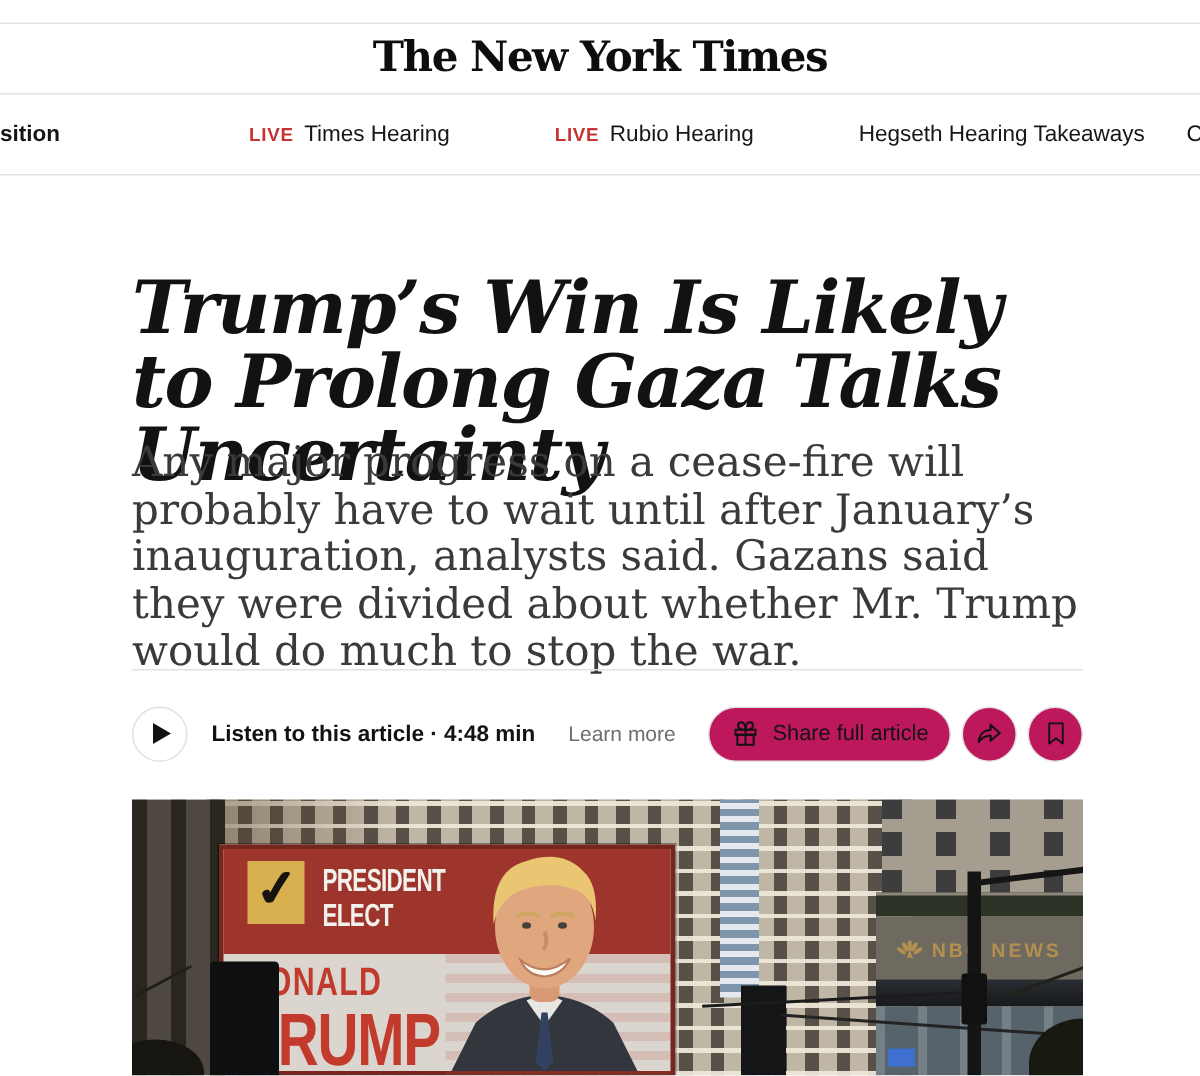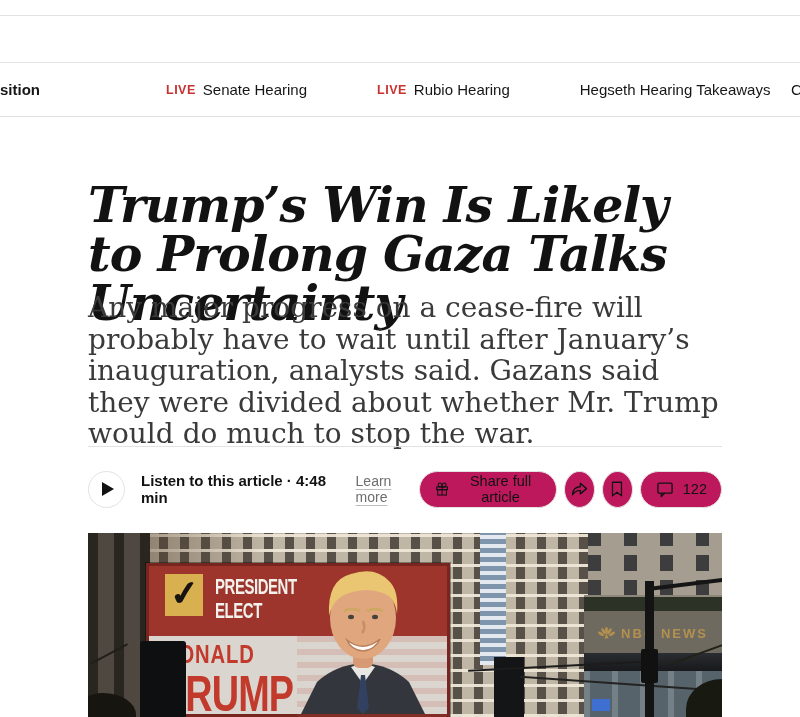--- a/index.html
+++ b/index.html
@@ -41,21 +41,21 @@
     font-size:28px; line-height:31.5px; color:#3a3a3a;
   }
   .article-rule { position:absolute; left:88px; width:634px; top:446px; height:1px; background:#e2e2e2; }
 
   .toolbar { top:470px; height:38px; display:flex; align-items:center; }
   .play-btn { width:37px; height:37px; border-radius:50%; border:1px solid #e2e2e2;
     background:#fff; display:flex; align-items:center; justify-content:center; cursor:pointer; flex:0 0 auto; }
   .play-tri { width:0; height:0; border-left:12px solid #121212;
     border-top:7px solid transparent; border-bottom:7px solid transparent; margin-left:3px; }
   .listen-label { font-size:15px; font-weight:700; color:#121212; margin-left:16px; }
-  .learn-more { font-size:14px; color:#6e6e6e; margin-left:22px; text-decoration:underline;
+  .learn-more { font-size:14px; color:#6e6e6e; margin-left:22px; 
     text-decoration-color:#bdbdbd; text-underline-offset:3px; cursor:pointer; }
   .toolbar-right { margin-left:auto; display:flex; align-items:center; gap:7px; }
   .pill, .circle-btn {
     border:1px solid #e2e2e2; background:#be185d; display:flex; align-items:center;
     justify-content:center; cursor:pointer; color:#121212;
   }
   .pill { height:37px; border-radius:19px; padding:0 14px; gap:8px; font-size:14.5px; }
   .circle-btn { width:37px; height:37px; border-radius:50%; }
   .icon-svg { display:block; }
 
@@ -128,31 +128,32 @@
   .branch-right { position:absolute; left:580px; top:120px; width:60px; height:2px; background:#20221a;
     transform:rotate(-20deg); }
 </style>
 </head>
 <body>
 
 <div class="page">
 
   <div class="hline top-line"></div>
 
+  <div class="masthead">The New York Times</div>
 
   <div class="hline header-line"></div>
 
   <nav class="nav">
     <span class="nav-item first">
       <span>sition</span>
     </span>
     <span class="nav-divider"></span>
     <span class="nav-item">
       <span class="live-badge">LIVE</span>
-      <span>Senate Hearing</span>
+      <span>Times Hearing</span>
     </span>
     <span class="nav-item">
       <span class="live-badge">LIVE</span>
       <span>Rubio Hearing</span>
     </span>
     <span class="nav-item">
       <span>Hegseth Hearing Takeaways</span>
     </span>
     <span class="nav-item">
       <span>How Senate Confirmation Works</span>
@@ -188,27 +189,20 @@
       </button>
       <button class="circle-btn">
         <svg class="icon-svg" width="21" height="21" viewBox="0 0 24 24" fill="none" stroke="#121212" stroke-width="1.6" stroke-linejoin="round">
           <path d="M4 18 C4.5 11.5 8.5 8.8 13 8.8 L13 4.8 L20 11 L13 17 L13 13 C9.5 13 6.5 14.5 4 18 Z"></path>
         </svg>
       </button>
       <button class="circle-btn">
         <svg class="icon-svg" width="18" height="20" viewBox="0 0 24 24" fill="none" stroke="#121212" stroke-width="1.7" stroke-linejoin="round">
           <path d="M6 3 L18 3 L18 21 L12 16.2 L6 21 Z"></path>
         </svg>
-      </button>
-      <button class="pill">
-        <svg class="icon-svg" width="20" height="20" viewBox="0 0 24 24" fill="none" stroke="#121212" stroke-width="1.6" stroke-linejoin="round">
-          <rect x="3.5" y="5" width="17" height="12" rx="1.5"></rect>
-          <path d="M7.5 17 L7.5 21 L11.5 17"></path>
-        </svg>
-        <span>122</span>
       </button>
     </div>
   </div>
 
   <figure class="photo">
     <div class="bg-buildings"></div>
     <div class="bg-shade-left"></div>
     <div class="left-building"></div>
     <div class="striped-tower"></div>
 

